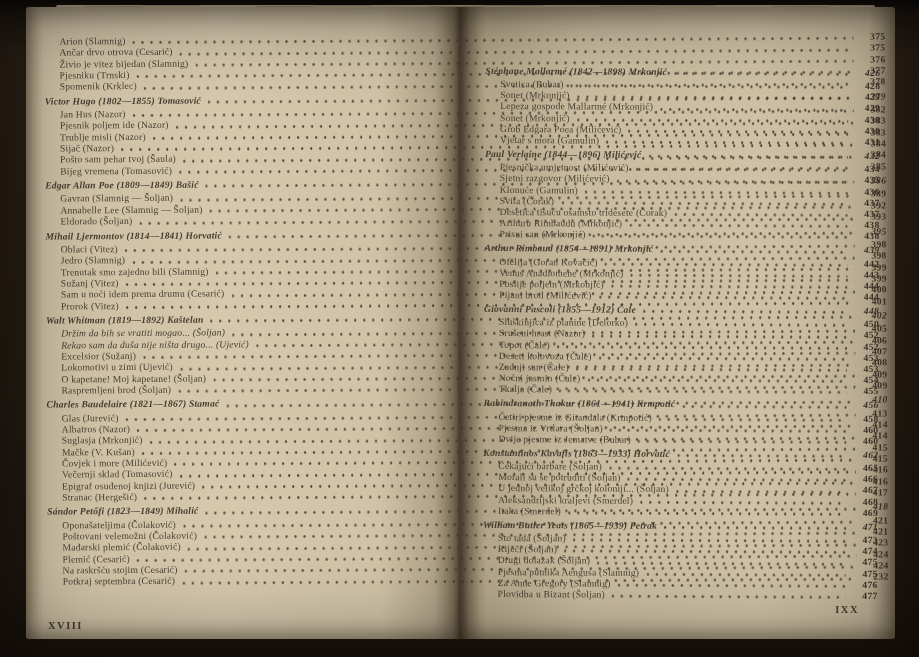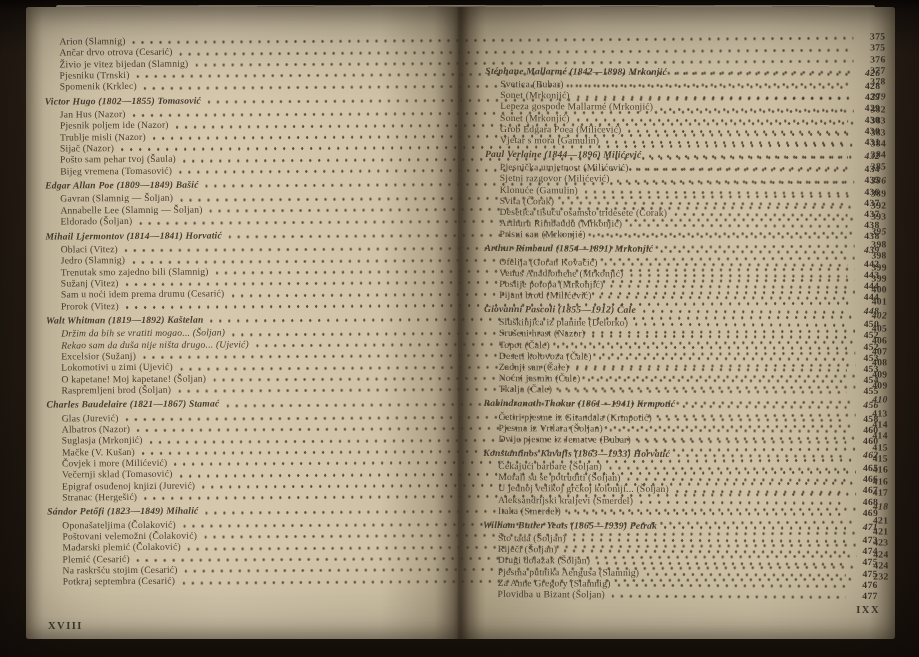--- a/index.html
+++ b/index.html
@@ -42,21 +42,21 @@
   .row.header { font-style:italic; font-weight:bold; margin:3px 0 2px; }
   .row.italic .title { font-style:italic; }
   .dots {
     flex:1; height:9px; align-self:flex-end; margin:0 2px 1px 0;
     background-image: radial-gradient(circle at 1.2px 6.5px, rgba(67,55,41,.85) 1px, rgba(0,0,0,0) 1.45px);
     background-size:9px 9px; background-repeat:repeat-x;
   }
   .num { width:30px; text-align:right; font-weight:bold; color:#3e352a; letter-spacing:.3px; }
   .footer { position:absolute; font-size:10.5px; letter-spacing:1.5px; color:#463d30; font-weight:bold; }
   .footer-left  { left:22px;  bottom:8px; }
-  .footer-right { right:15px; bottom:24px; }
+  .footer-right { right:36px; bottom:24px; }
   .vignette {
     position:absolute; inset:0; pointer-events:none;
     box-shadow: inset 0 0 90px rgba(0,0,0,.55);
   }
 </style>
 </head>
 <body>
 
 <div class="stage">
   <div class="book">
@@ -384,21 +384,21 @@
           <span class="title">Ofelija (Goran Kovačić)</span>
           <span class="dots"></span>
           <span class="num">442</span>
         </div>
         <div class="row entry">
           <span class="title">Venus Anadiomene (Mrkonjić)</span>
           <span class="dots"></span>
           <span class="num">443</span>
         </div>
         <div class="row entry">
-          <span class="title">Poslije potopa (Mrkonjić)</span>
+          <span class="title">Poslije poljem (Mrkonjić)</span>
           <span class="dots"></span>
           <span class="num">444</span>
         </div>
         <div class="row entry">
           <span class="title">Pijani brod (Milićević)</span>
           <span class="dots"></span>
           <span class="num">444</span>
         </div>
         <div class="row header">
           <span class="title">Giovanni Pascoli (1855—1912) Čale</span>

